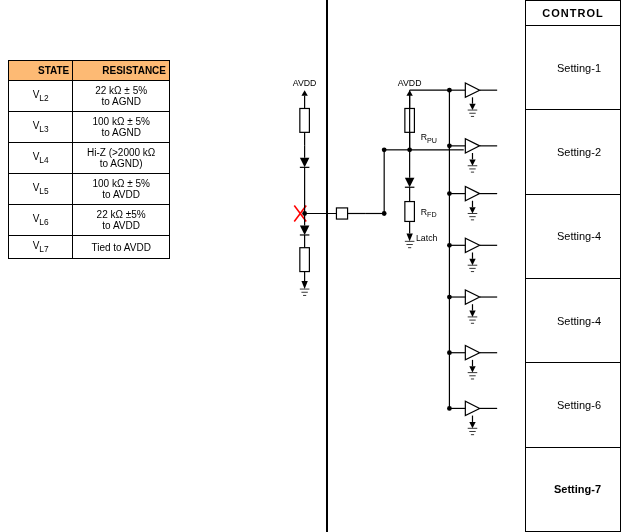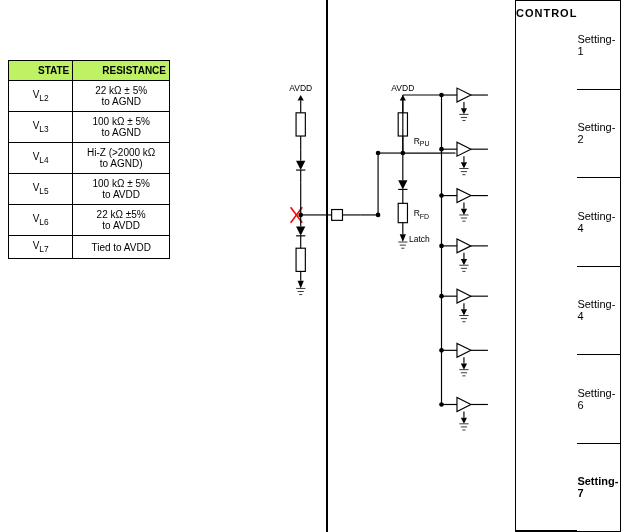--- a/index.html
+++ b/index.html
@@ -35,21 +35,21 @@
     }
     .state-table th, .state-table td {
       border: 1px solid #000;
       text-align: center;
       padding: 4px 3px;
       font-size: 10px;
       vertical-align: middle;
     }
     .state-table th {
       font-weight: bold;
-      background: #bef264;
+      background: #fdba74;
       padding-left: 29px;
     }
 
     
     .circuit-area {
       flex: 1;
       position: relative;
       text-decoration: underline;
     }
 
@@ -58,25 +58,25 @@
       position: absolute;
       left: 163px;
       top: 0;
       width: 2px;
       height: 532px;
       background: #000;
     }
 
     
     .control-panel {
-      width: 106px;
+      width: 96px;
       flex-shrink: 0;
       border: 1px solid #000;
       display: flex;
-      flex-direction: row;
+      flex-direction: column;
     }
     .control-header {
       background: #fff;
       border-bottom: 1px solid #000;
       text-align: center;
       font-weight: bold;
       font-size: 11px;
       padding: 6px 0;
       letter-spacing: 1px;
     }
@@ -84,21 +84,21 @@
       flex: 1;
       display: flex;
       flex-direction: column;
     }
     .setting-item {
       flex: 1;
       border-bottom: 1px solid #000;
       display: flex;
       align-items: center;
       justify-content: flex-end;
-      padding-right: 8px;
+      padding-right: 19px;
       font-size: 11px;
       position: relative;
     }
     .setting-item:last-child {
       border-bottom: none;
       font-weight: bold;
     }
 
     
     .circuit-svg {

